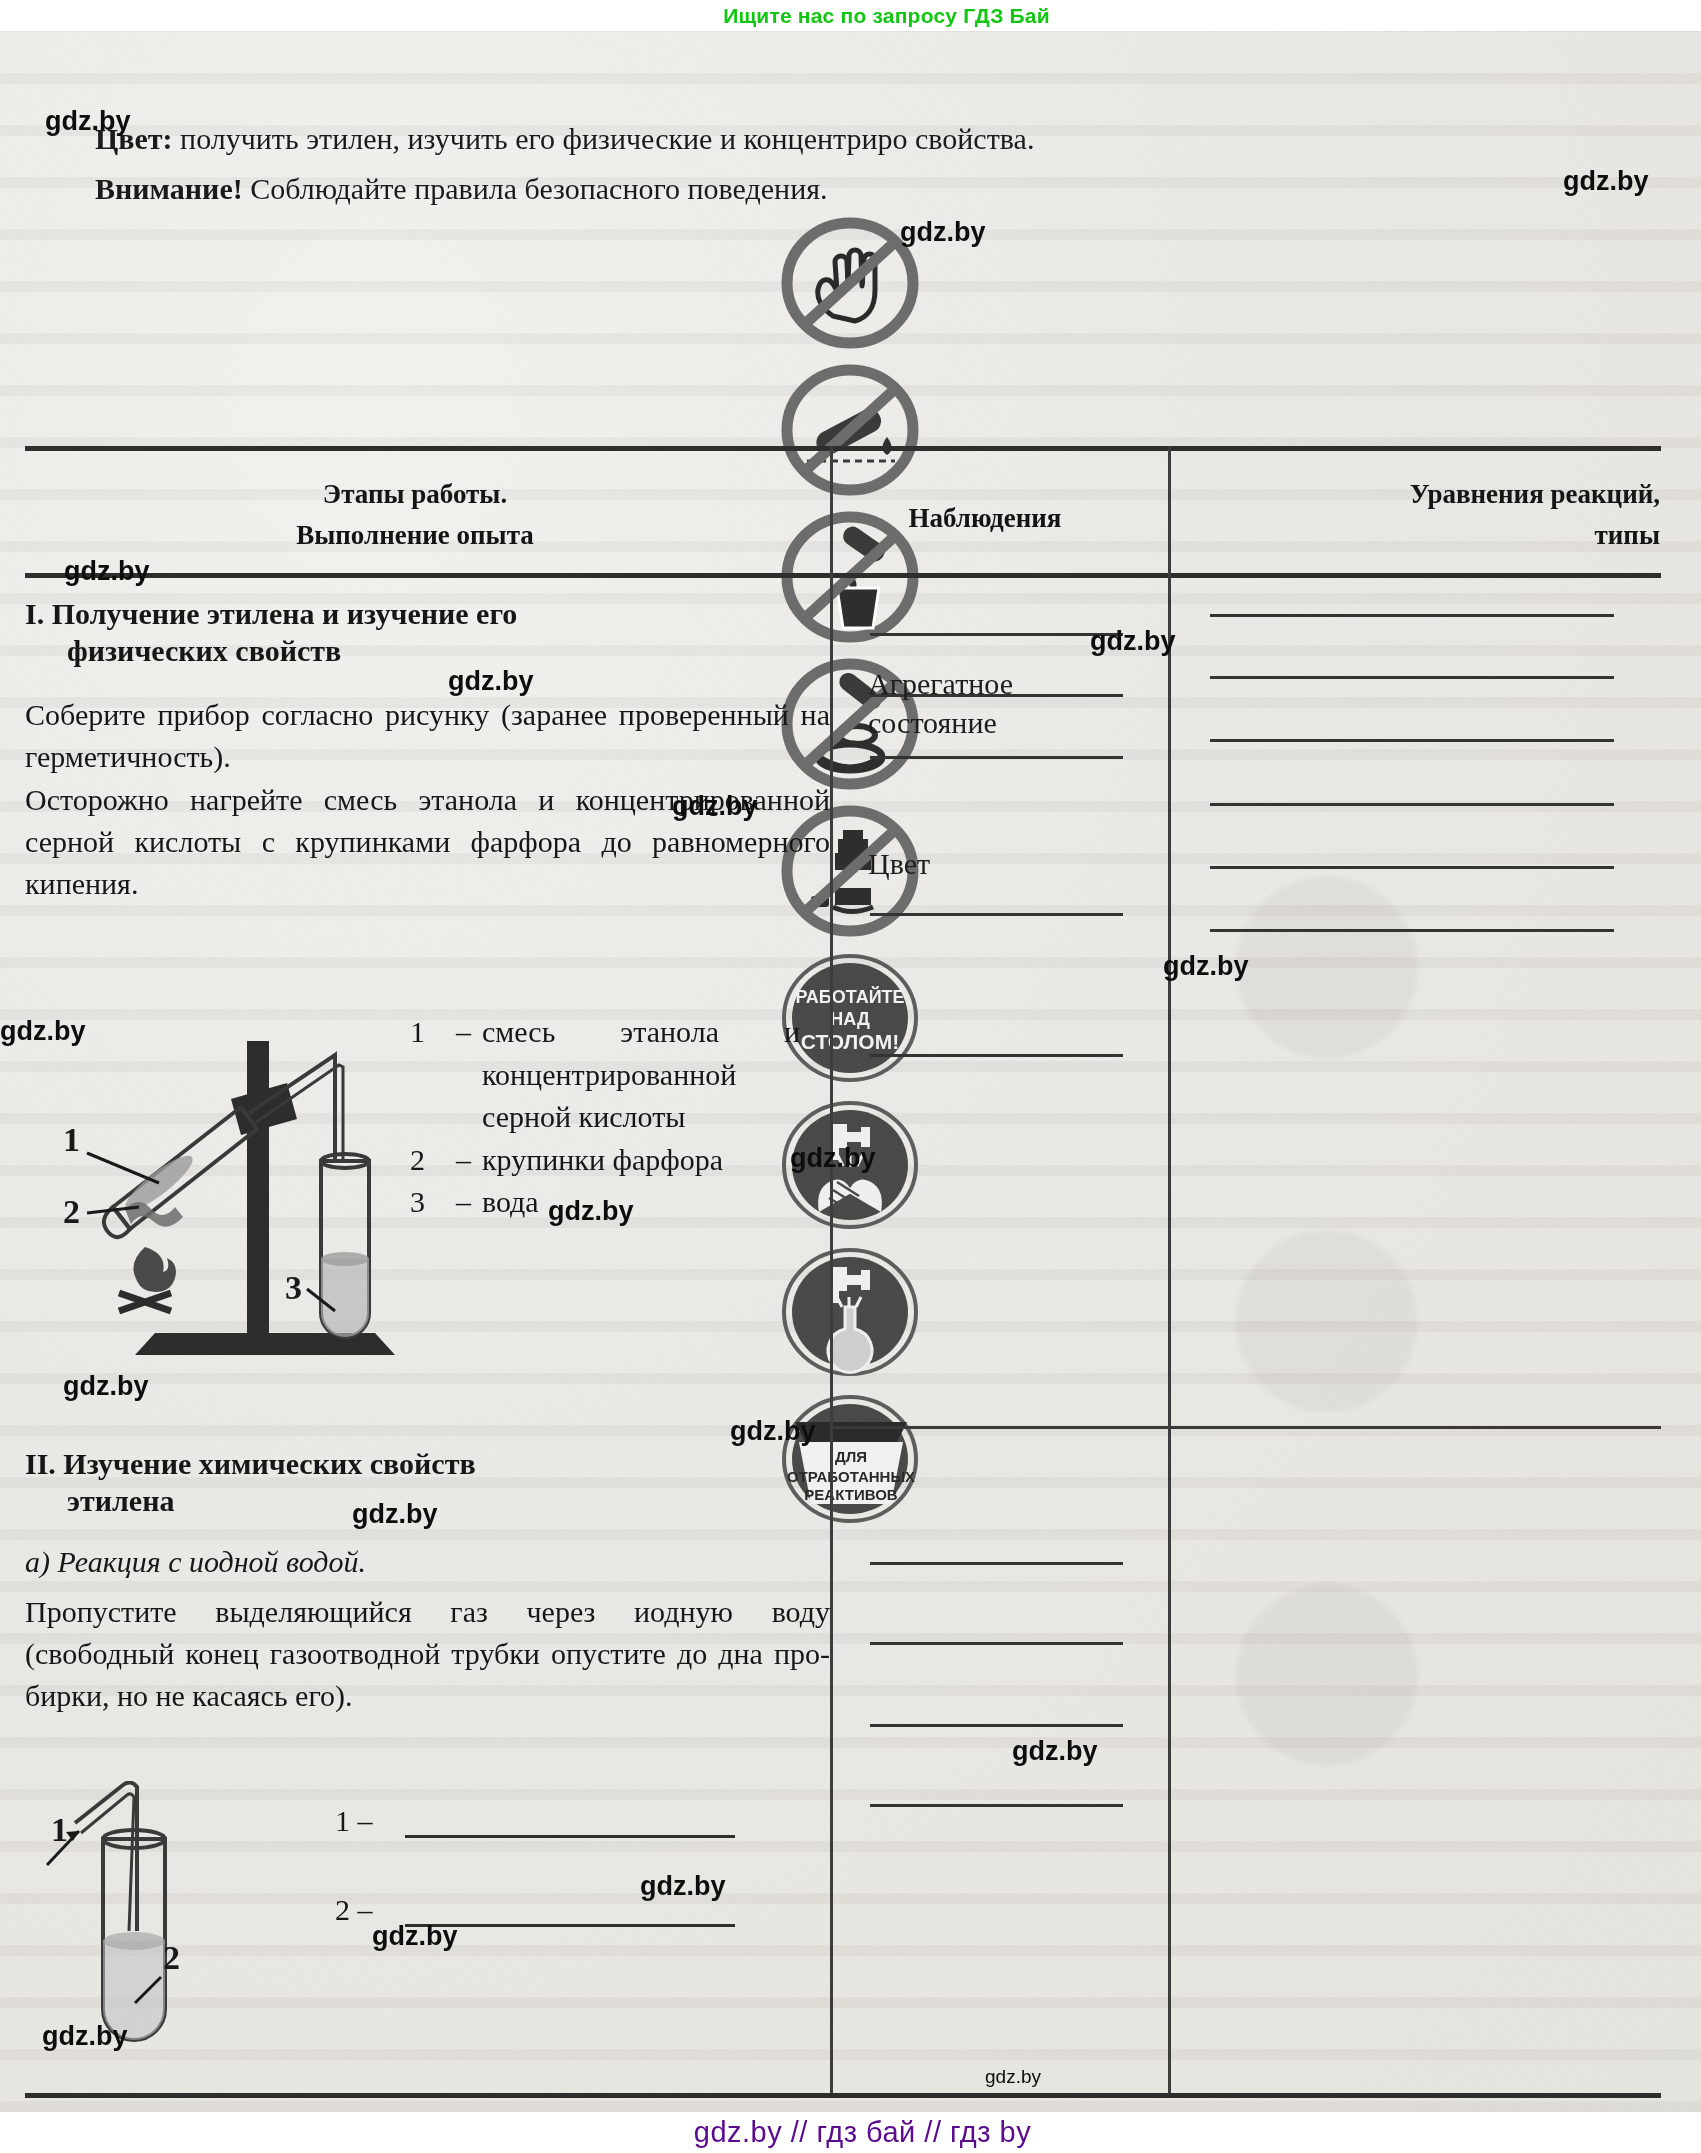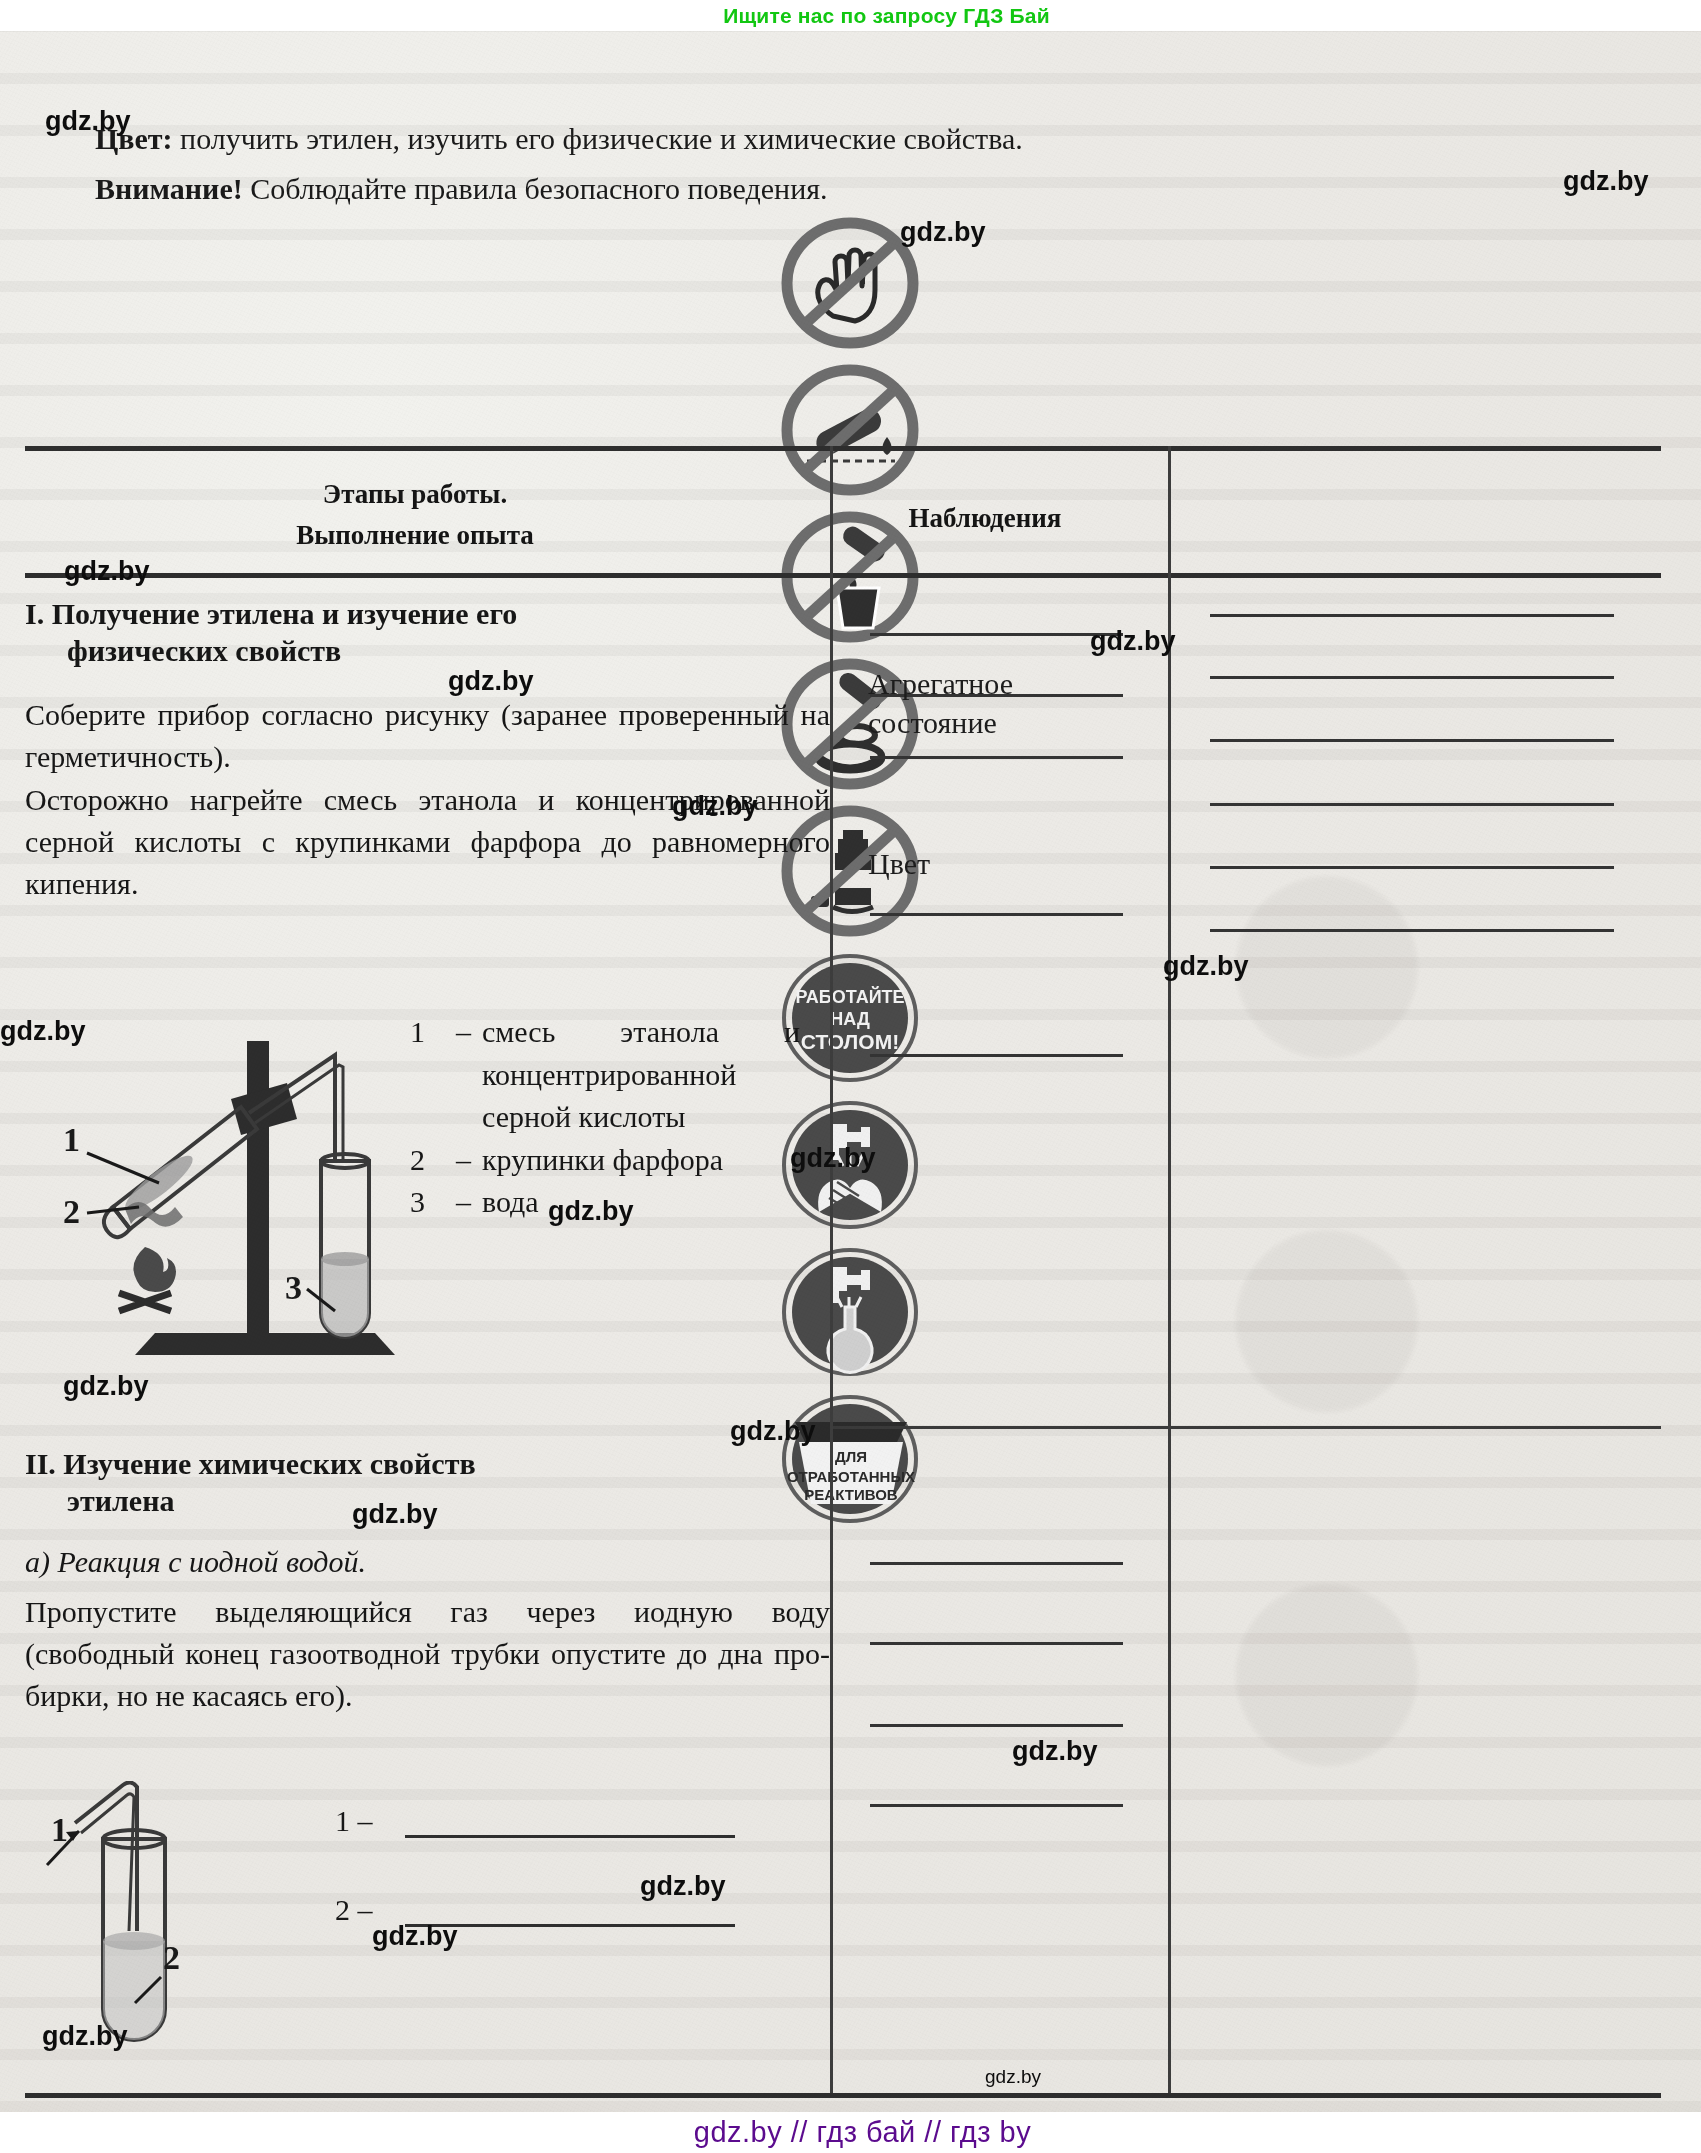--- a/index.html
+++ b/index.html
@@ -154,21 +154,21 @@
 <div id="top-banner">
   <span>Ищите нас по запросу ГДЗ Бай</span>
 </div>
 
 <div id="page">
   <div id="bleed"></div>
   <div id="bleed2"></div>
 
 
   <div class="lead" id="goal-line">
-    <b>Цвет:</b><span> получить этилен, изучить его физические и химические свойства.</span>
+    <b>Цвет:</b><span> получить этилен, изучить его физические и концентриро свойства.</span>
   </div>
   <div class="lead" id="warn-line">
     <b>Внимание!</b><span> Соблюдайте правила безопасного поведения.</span>
   </div>
 
   <div id="safety-strip">
 
     <div class="sicon">
       <svg viewBox="0 0 150 134">
         <ellipse cx="75" cy="67" rx="63" ry="60" fill="none" stroke="#6d6d6d" stroke-width="11"></ellipse>
@@ -281,20 +281,24 @@
     <div class="hrule thick" style="top:1647px;"></div>
 
     <div class="vrule" style="left:805px;top:0px;height:1647px;"></div>
     <div class="vrule" style="left:1143px;top:0px;height:1647px;"></div>
 
     <div class="colhead" id="head-c1">
       <div>Этапы работы.</div>
       <div>Выполнение опыта</div>
     </div>
     <div class="colhead" id="head-c2">Наблюдения</div>
+    <div class="colhead" id="head-c3">
+      <div>Уравнения реакций,</div>
+      <div>типы</div>
+    </div>
 
     <div class="c1 sec-h" style="top:150px;">
       <span>I.</span>
       <span>Получение этилена и изучение его</span>
       <span class="ind">физических свойств</span>
     </div>
 
     <div class="c1 para" style="top:248px;">Соберите прибор согласно рисунку (за­ранее проверенный на герметичность).</div>
     <div class="c1 para" style="top:333px;">Осторожно нагрейте смесь этанола и концентрированной серной кислоты с крупинками фарфора до равномерного кипения.</div>
 

